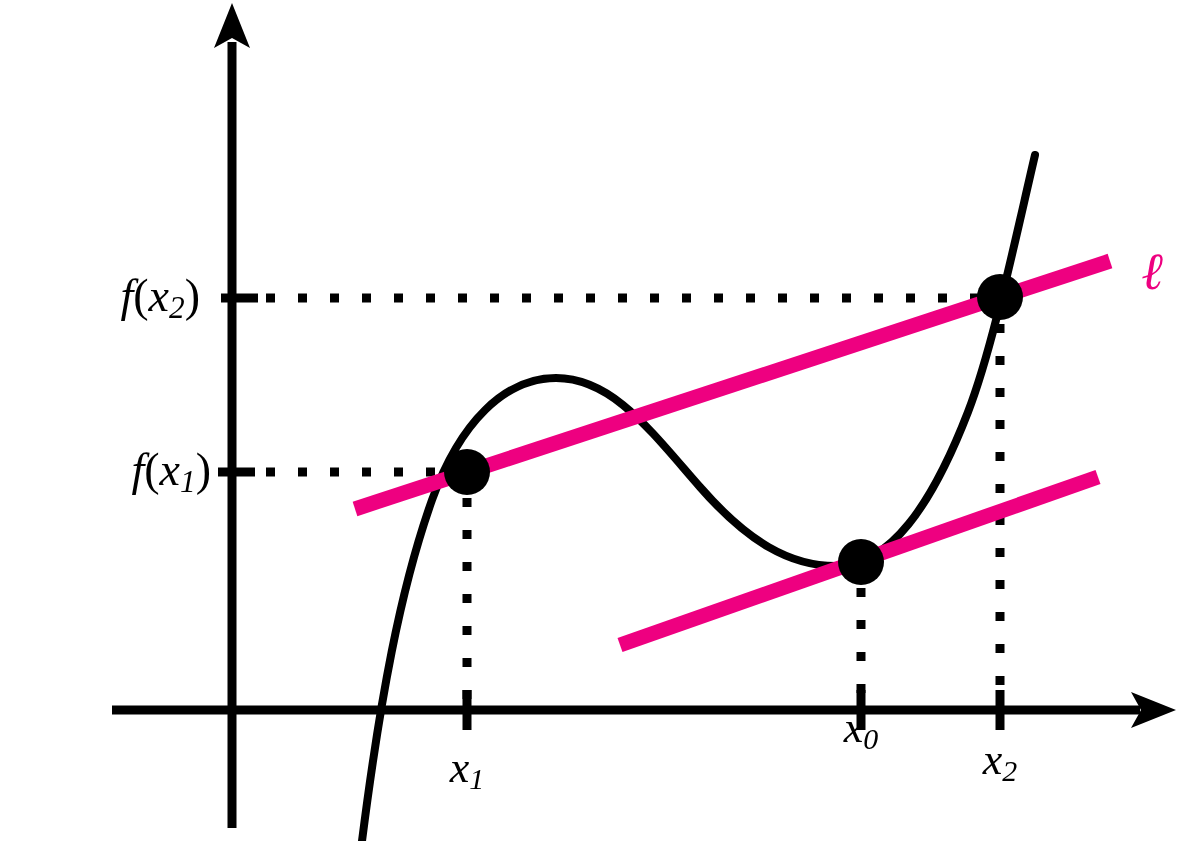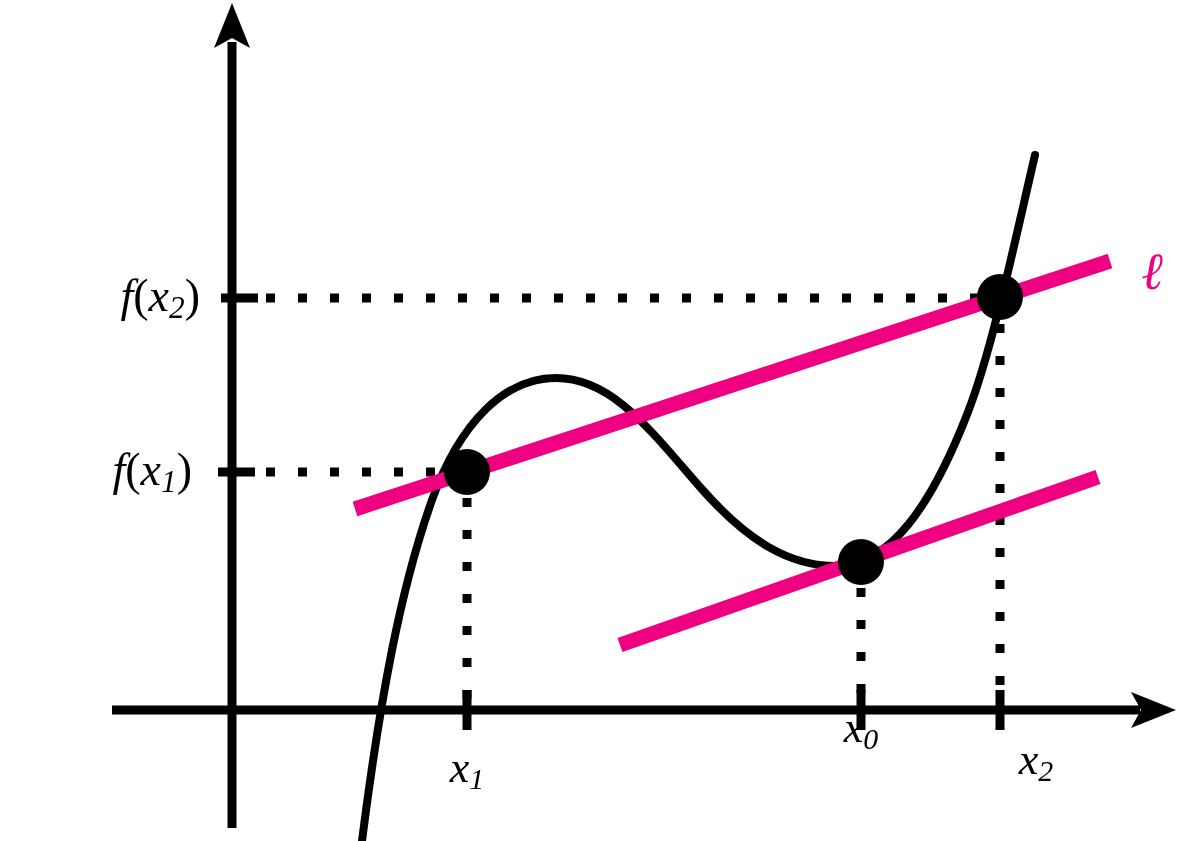--- a/index.html
+++ b/index.html
@@ -100,31 +100,31 @@
       <circle cx="467" cy="472" r="23" fill="#000000"></circle>
       <circle cx="861" cy="562" r="23" fill="#000000"></circle>
       <circle cx="1000" cy="297" r="23" fill="#000000"></circle>
     </g>
   </svg>
 
   <div class="math-label axis-value-label" style="left:200px; top:298px;">
     <span>f</span><span class="paren">(</span><span>x</span><span class="sub">2</span><span class="paren">)</span>
   </div>
 
-  <div class="math-label axis-value-label" style="left:192px; top:472px;">
+  <div class="math-label axis-value-label" style="left:211px; top:472px;">
     <span>f</span><span class="paren">(</span><span>x</span><span class="sub">1</span><span class="paren">)</span>
   </div>
 
   <div class="math-label tick-label" style="left:467px; top:738px;margin-top:8px;">
     <span>x</span><span class="sub">1</span>
   </div>
 
   <div class="math-label tick-label" style="left:861px; top:706px;">
     <span>x</span><span class="sub">0</span>
   </div>
 
-  <div class="math-label tick-label" style="left:1036px; top:738px;">
+  <div class="math-label tick-label" style="left:1000px; top:738px;">
     <span>x</span><span class="sub">2</span>
   </div>
 
   <div class="math-label line-name-label" style="left:1152px; top:272px; color:#ee0080;">ℓ</div>
 
 </div>
 
 </body></html>

